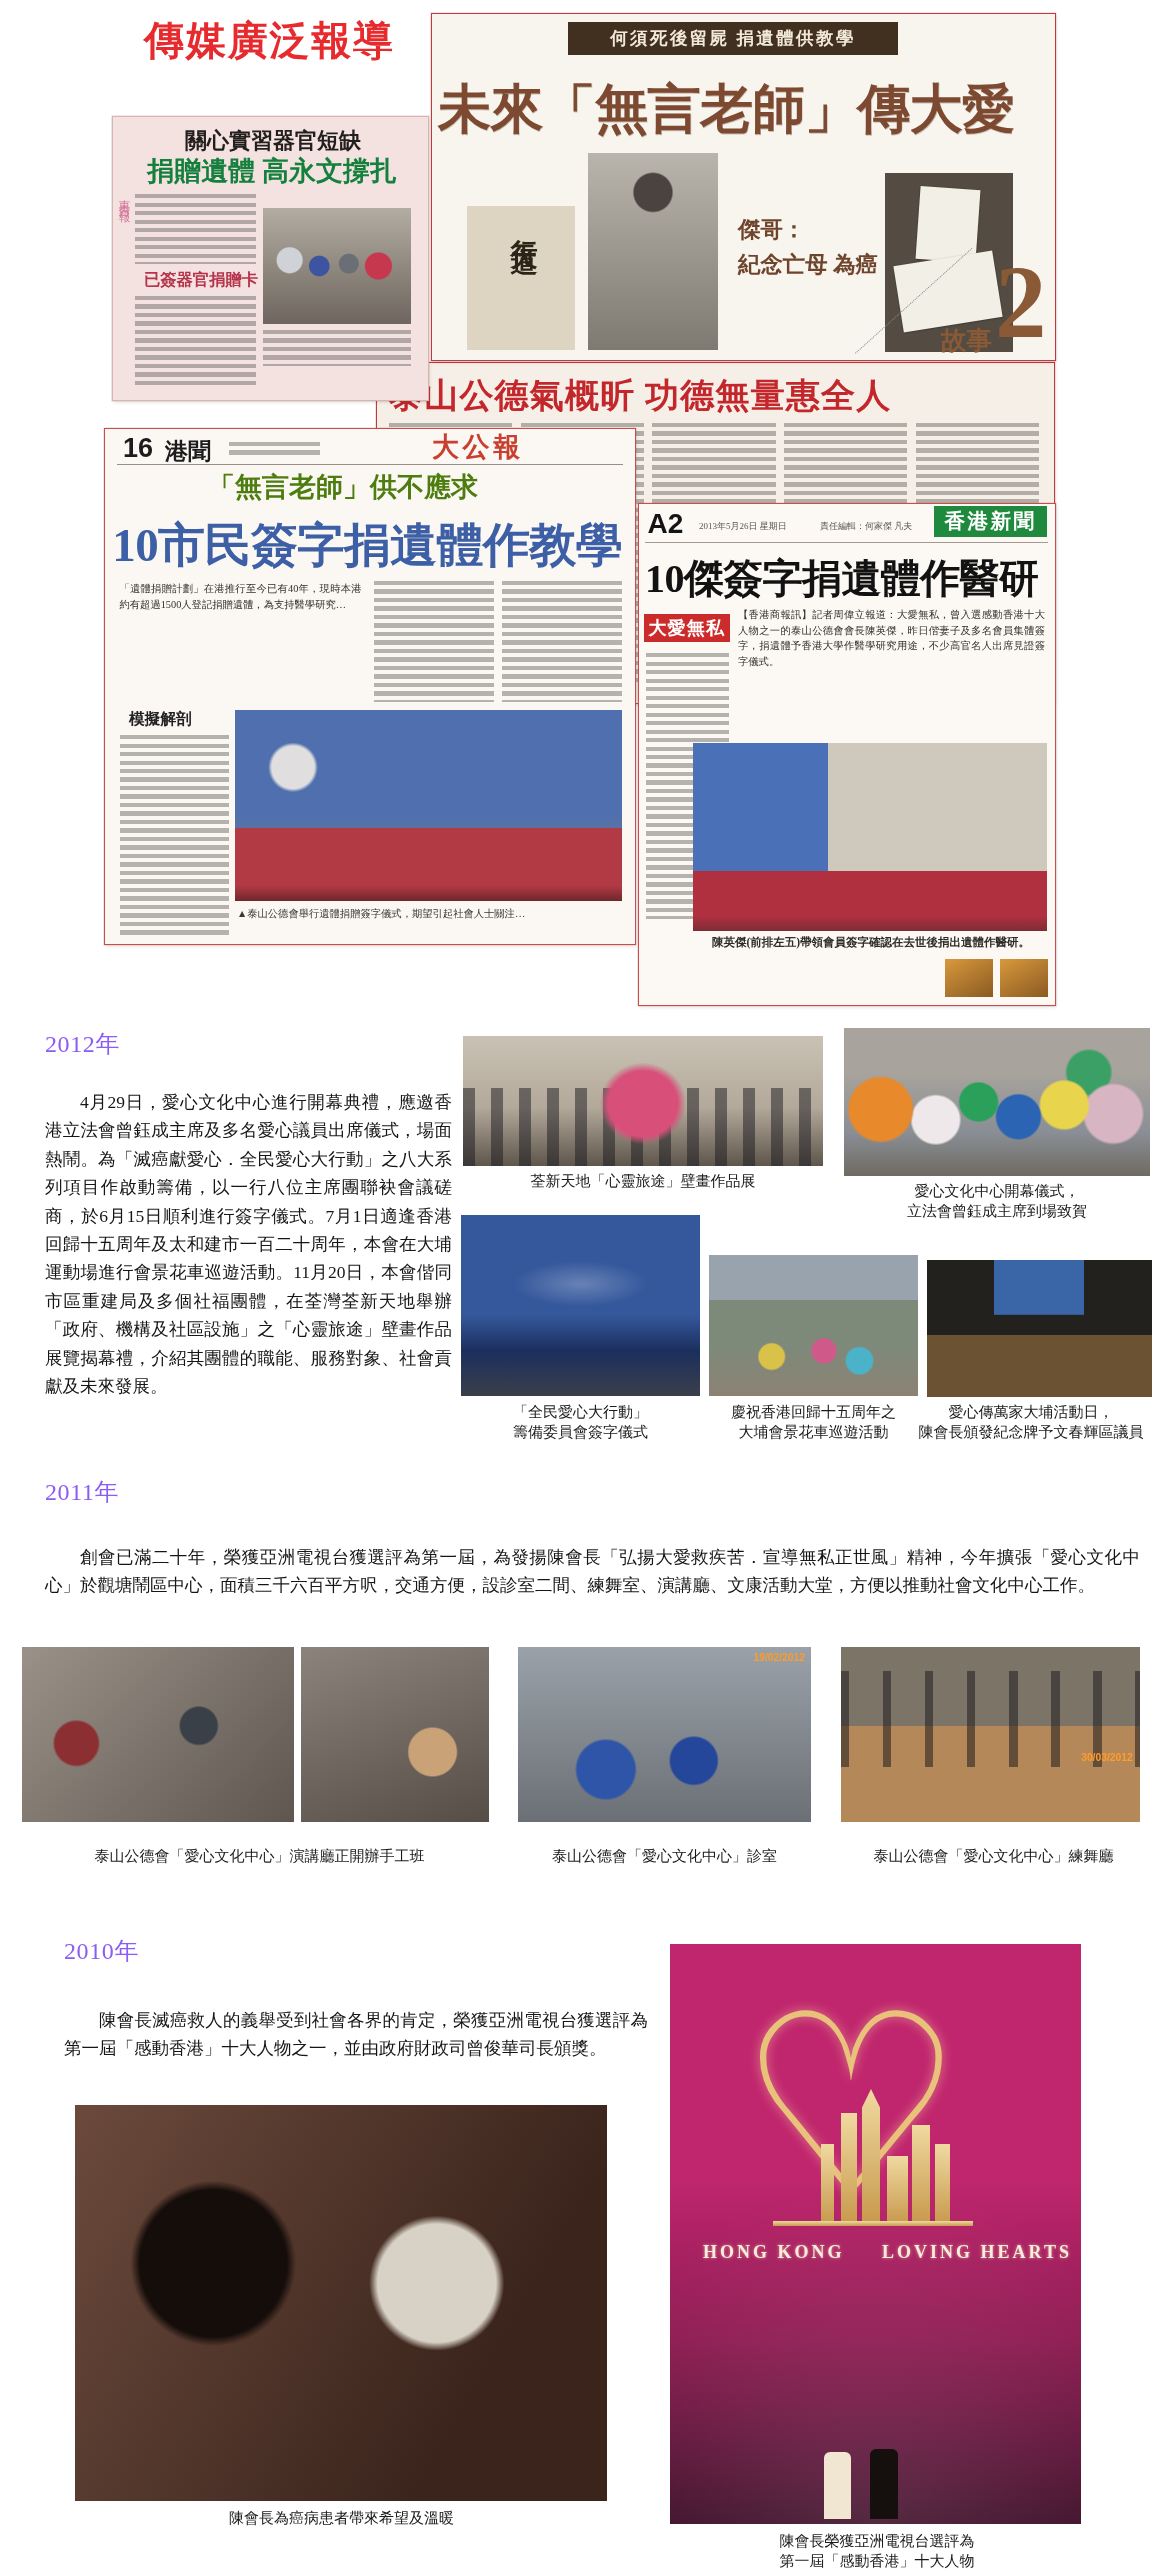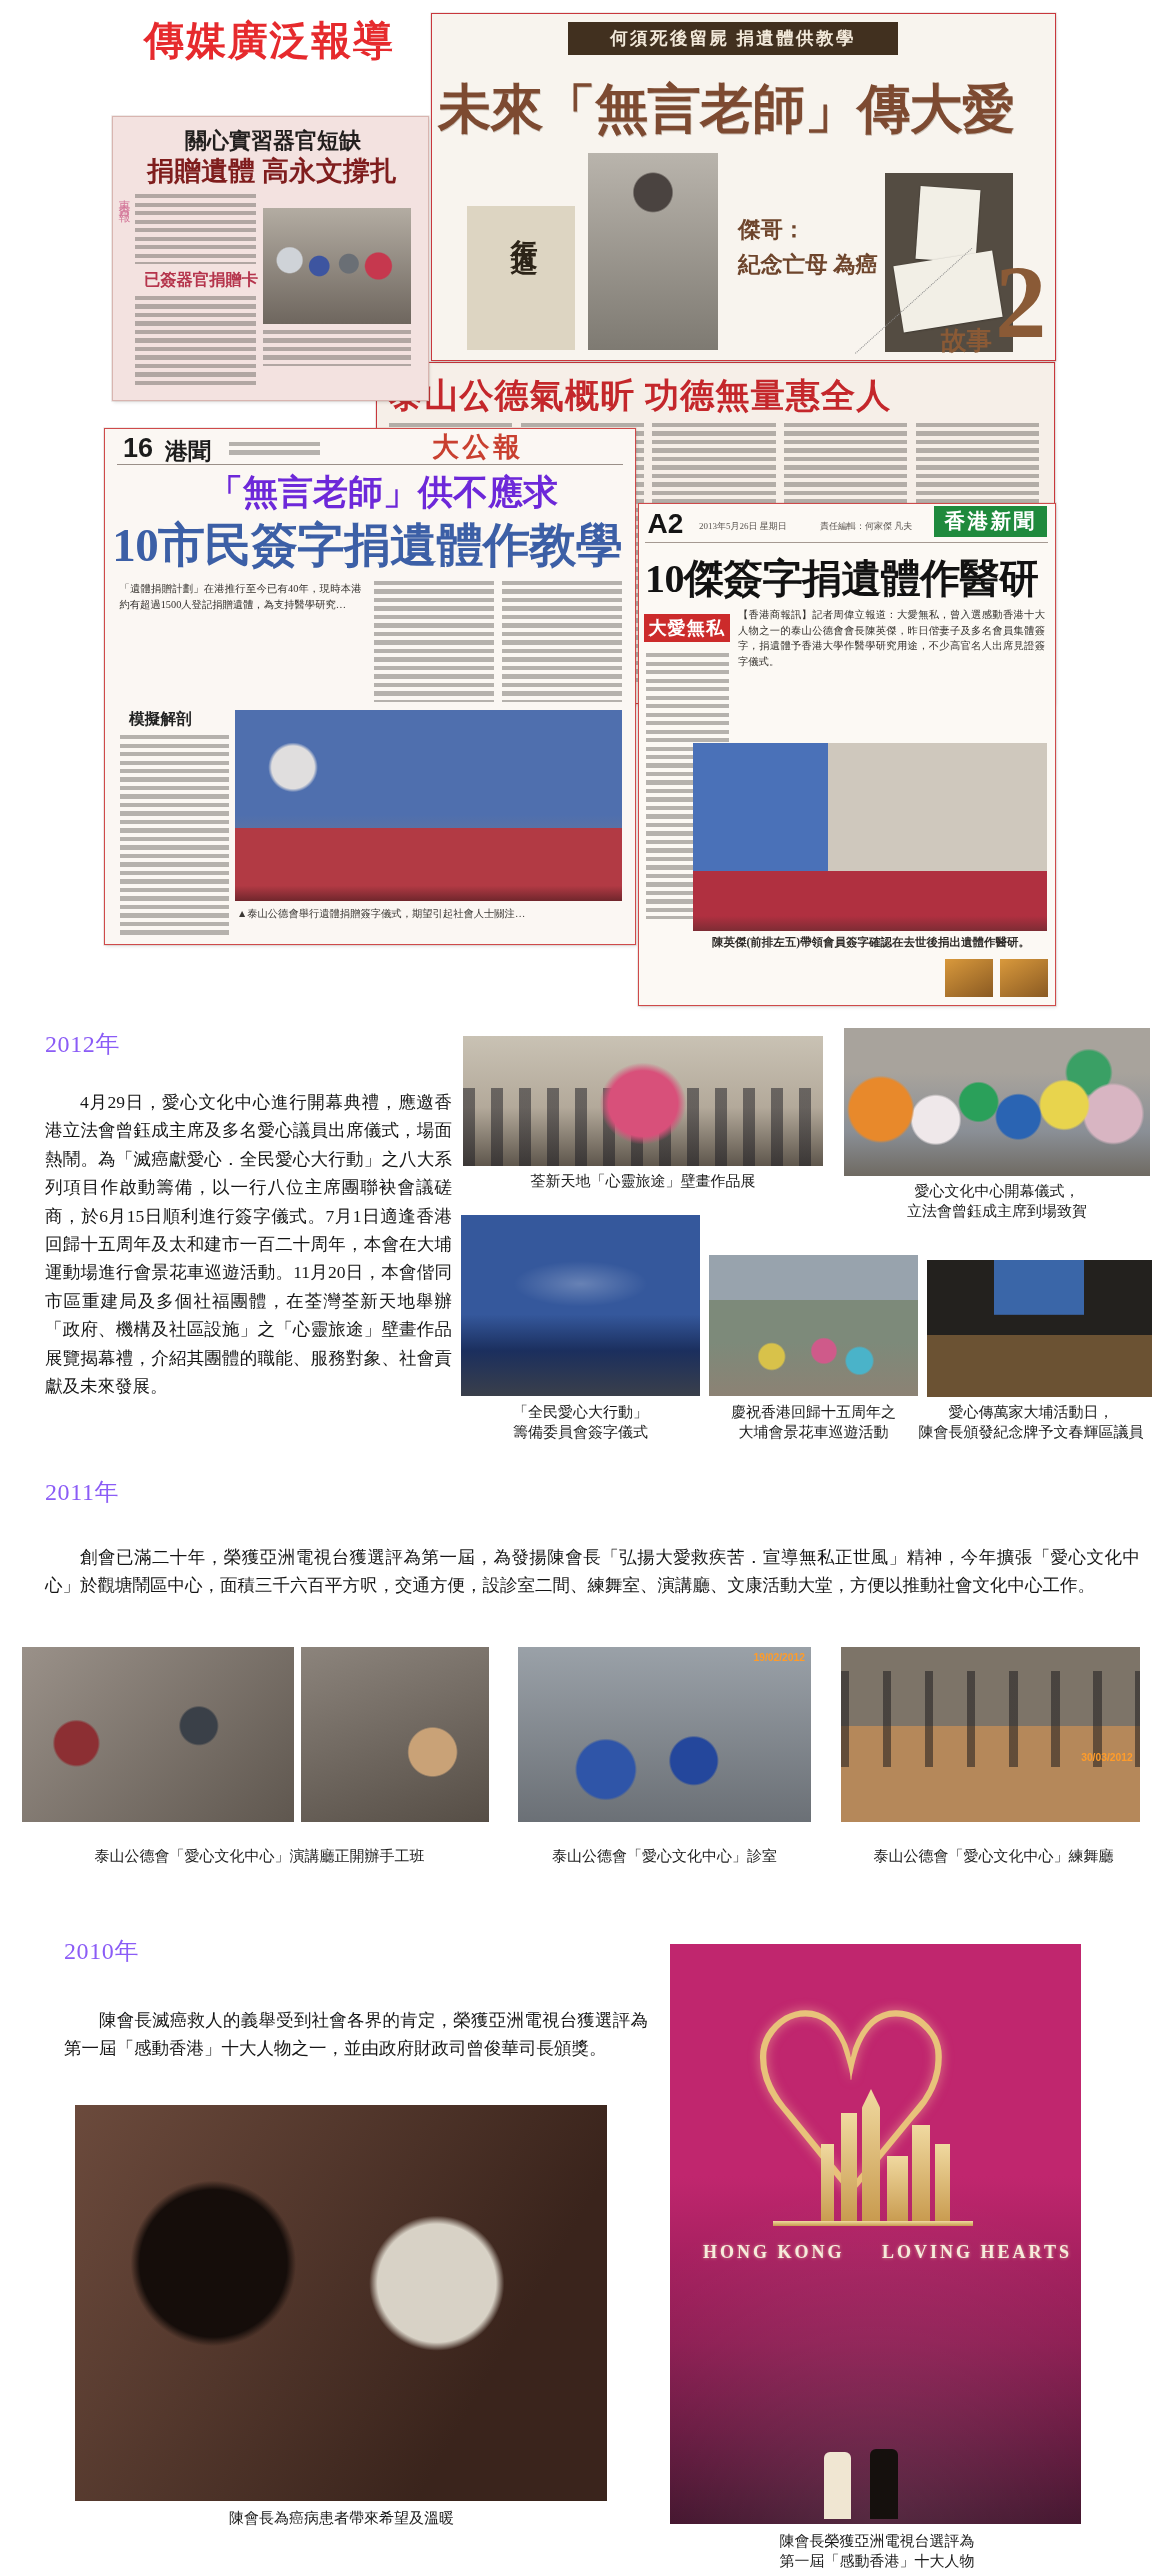--- a/index.html
+++ b/index.html
@@ -110,21 +110,21 @@
       </div>
     </div>
 
     <div class="abs" style="left:112px;top:17px;width:315px;height:96px;background:#fff;">
       <div class="promoLine">傳媒廣泛報導</div>
     </div>
 
     <div class="clip paperA" style="left:112px;top:116px;width:315px;height:283px;">
       <div class="abs spine" style="left:2.4px;top:73px;height:181px;">東方日報</div>
       <div class="abs" style="left:24px;top:8.5px;width:272px;text-align:center;font-size:22px;font-weight:bold;color:#221f1e;">關心實習器官短缺</div>
-      <div class="abs" style="left:17px;top:36px;width:284px;text-align:center;font-size:27px;font-weight:bold;color:#7f1d1d;">捐贈遺體 高永文撐扎</div>
+      <div class="abs" style="left:17px;top:36px;width:284px;text-align:center;font-size:27px;font-weight:bold;color:#15803d;">捐贈遺體 高永文撐扎</div>
       <div class="abs cols" style="left:22px;top:77px;width:121px;height:70px;">
         <div class="tx"></div>
       </div>
       <div class="abs" style="left:31px;top:152px;width:133px;font-size:16.3px;font-weight:bold;color:#b5344c;">已簽器官捐贈卡</div>
       <div class="abs tx" style="left:22px;top:179px;width:121px;height:91px;"></div>
       <div class="ph p-people5" style="left:150px;top:91px;width:148px;height:116px;"></div>
       <div class="abs tx" style="left:150px;top:213px;width:148px;height:36px;"></div>
       <div class="ph p-smallred" style="left:150px;top:77px;width:0px;height:0px;"></div>
     </div>
 
@@ -145,21 +145,21 @@
       <div class="abs storyNum" style="left:509px;top:310px;font-size:25.4px;">故事</div>
       <div class="abs storyNum" style="left:563px;top:237px;font-size:103px;line-height:103px;">2</div>
     </div>
 
     <div class="clip paperTK" style="left:104px;top:428px;width:530px;height:515px;">
       <div class="abs" style="left:18px;top:3.6px;font-size:27px;font-weight:bold;font-family:'Liberation Sans',sans-serif;color:#1c1c1c;">16</div>
       <div class="abs" style="left:60px;top:7.3px;font-size:23px;font-weight:bold;color:#1c1c1c;">港聞</div>
       <div class="abs tx" style="left:124px;top:13.3px;width:91px;height:14.5px;"></div>
       <div class="abs" style="left:327px;top:0px;font-size:27px;font-weight:bold;color:#c94030;letter-spacing:3.6px;">大公報</div>
       <div class="abs" style="left:12px;top:35px;width:506px;height:1.2px;background:#9a8f88;"></div>
-      <div class="abs" style="left:103px;top:40px;width:417px;font-size:35px;font-weight:bold;color:#6d28d9;">「無言老師」供不應求</div>
+      <div class="abs" style="left:103px;top:40px;width:417px;font-size:27px;font-weight:bold;color:#4d7c0f;">「無言老師」供不應求</div>
       <div class="abs" style="left:7.3px;top:85px;width:518px;font-size:47px;font-weight:bold;color:#3c5fa6;letter-spacing:-0.6px;">10市民簽字捐遺體作教學</div>
       <div class="abs lead" style="left:14.5px;top:152px;width:242px;height:109px;">「遺體捐贈計劃」在港推行至今已有40年，現時本港約有超過1500人登記捐贈遺體，為支持醫學研究…</div>
       <div class="abs cols" style="left:269px;top:152px;width:248px;height:121px;">
         <div class="tx"></div>
         <div class="tx"></div>
       </div>
       <div class="abs" style="left:24px;top:280px;font-size:15.7px;font-weight:bold;color:#222;">模擬解剖</div>
       <div class="abs tx" style="left:14.5px;top:306px;width:109px;height:200px;"></div>
       <div class="ph p-signing" style="left:130px;top:281px;width:387px;height:191px;"></div>
       <div class="abs" style="left:132px;top:478px;width:385px;font-size:10.3px;line-height:14.5px;color:#3a3733;">▲泰山公德會舉行遺體捐贈簽字儀式，期望引起社會人士關注…</div>

